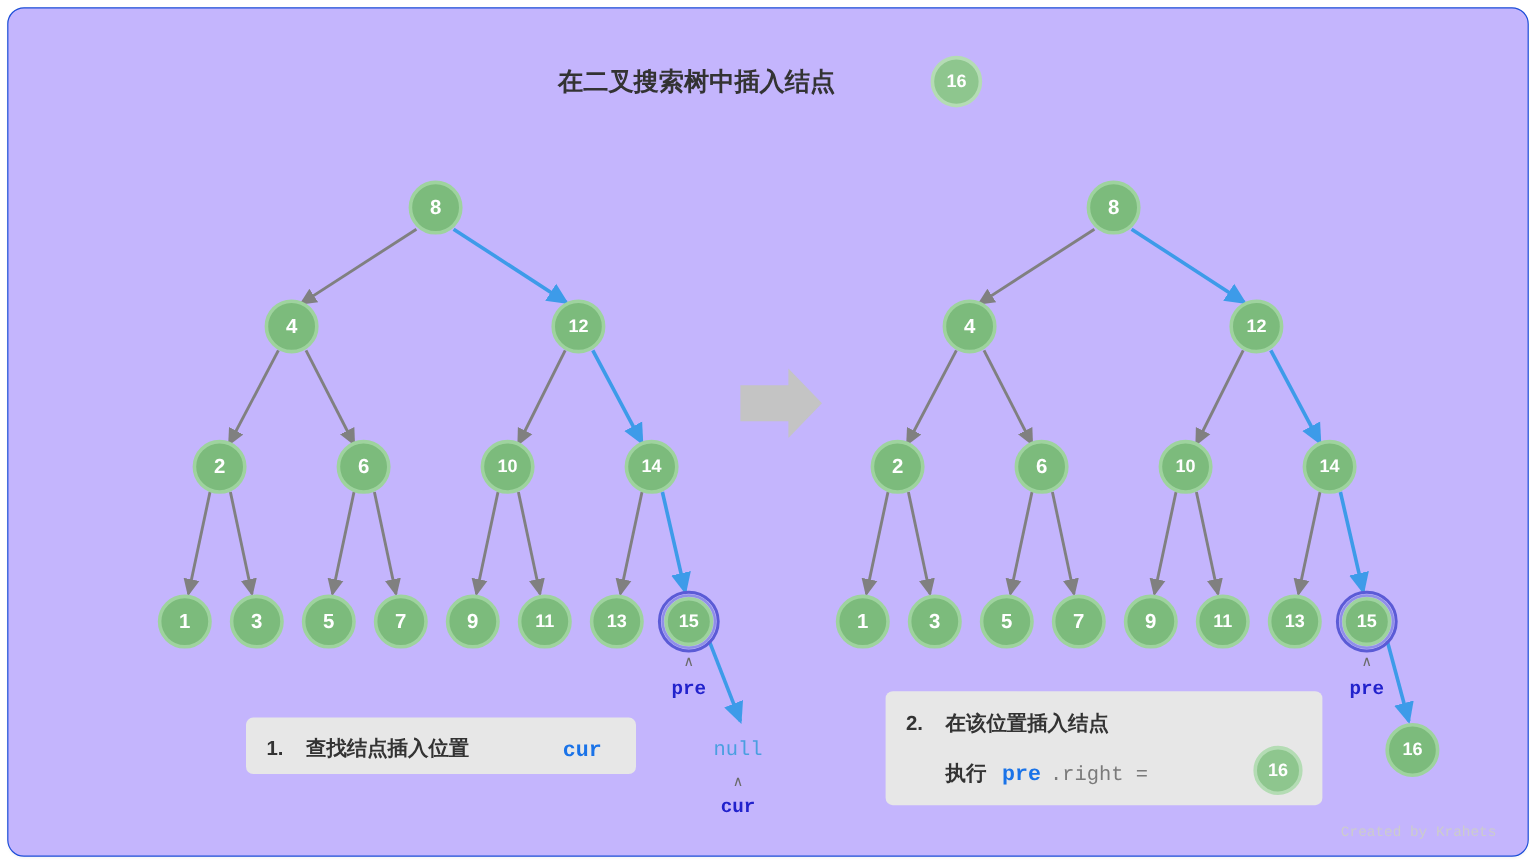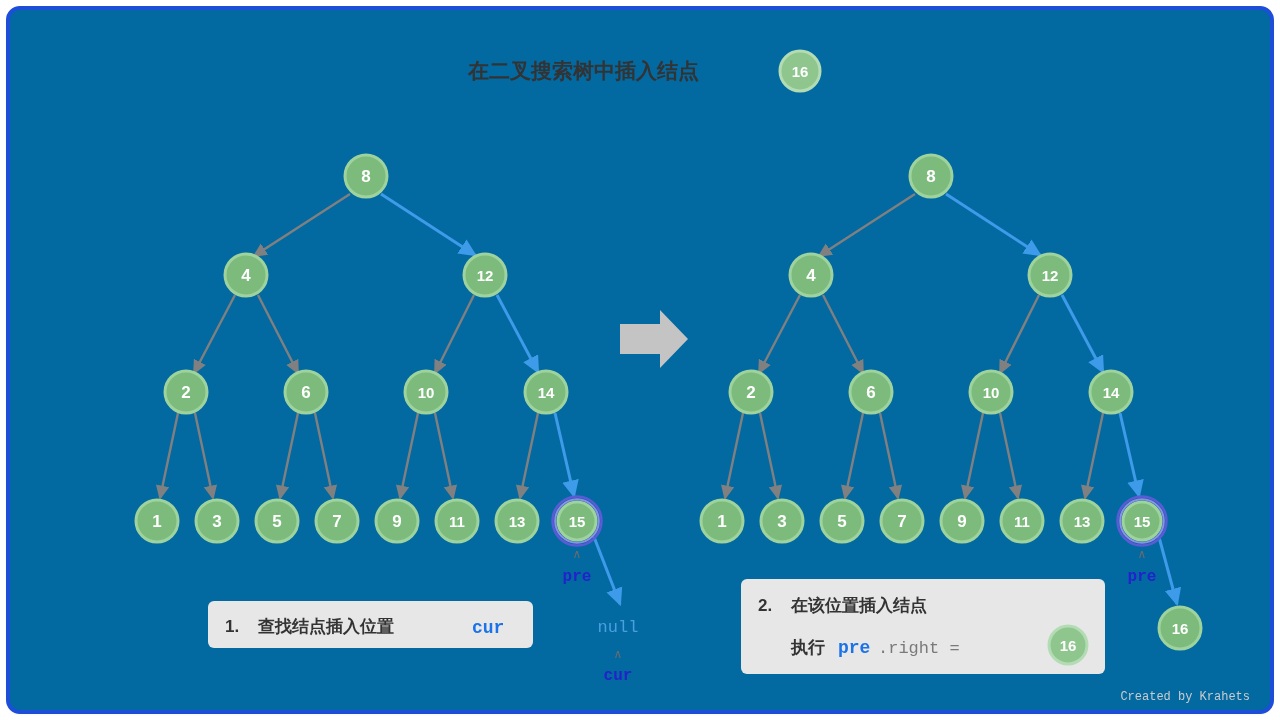--- a/index.html
+++ b/index.html
@@ -10,22 +10,22 @@
     height: 720px;
     overflow: hidden;
     font-family: "Liberation Sans", sans-serif;
   }
   #card {
     position: absolute;
     left: 6px;
     top: 6px;
     width: 1268px;
     height: 708px;
-    background: #0369a1;
-    border: 4px solid #1d4ed8;
+    background: #c4b5fd;
+    border: 1px solid #1d4ed8;
     border-radius: 14px;
     box-sizing: border-box;
     box-shadow: 0 1px 2px rgba(0,0,0,0.03);
     overflow: hidden;
   }
   svg#scene {
     position: absolute;
     left: 0;
     top: 0;
     width: 1280px;

